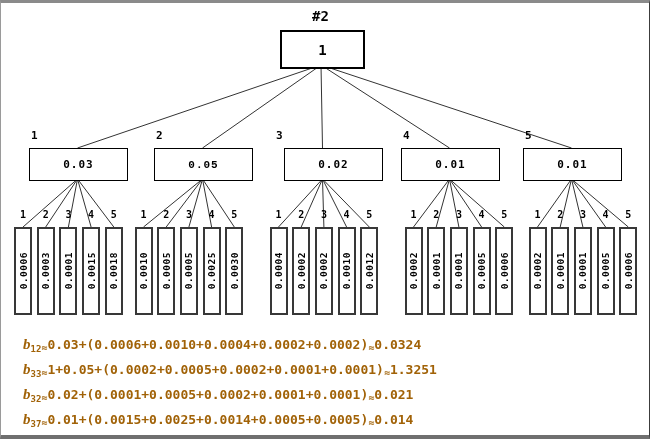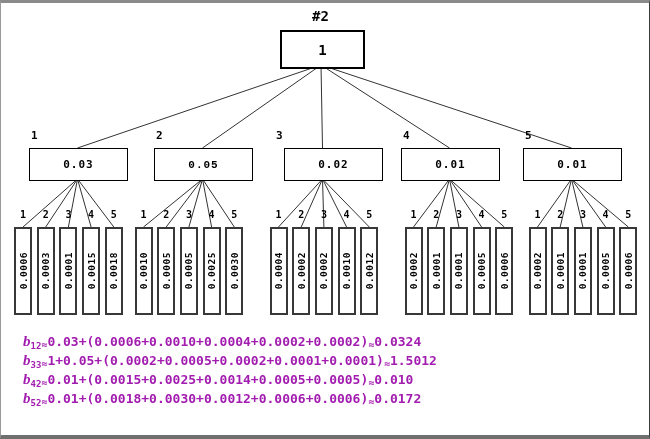--- a/index.html
+++ b/index.html
@@ -29,21 +29,21 @@
   .leaf-box{
     position:absolute;top:224px;width:18px;height:88px;border:2px solid #383838;
     background:#fff;display:flex;align-items:center;justify-content:center;z-index:2;box-sizing:border-box;
   }
   .leaf-box span{
     writing-mode:vertical-rl;transform:rotate(180deg);
     font-size:9.5px;font-weight:bold;letter-spacing:0.5px;white-space:nowrap;color:#000;
   }
   #edges{position:absolute;left:0;top:0;width:650px;height:439px;z-index:1;}
   .formulas{position:absolute;left:22px;top:331px;z-index:2;}
-  .formula{font-size:13px;font-weight:bold;color:#a21caf;line-height:14px;white-space:nowrap;}
+  .formula{font-size:13px;font-weight:bold;color:#a16207;line-height:20px;white-space:nowrap;}
   .fvar{font-family:"Liberation Serif","DejaVu Serif",serif;font-style:italic;font-size:15px;font-weight:bold;}
   .fsub{font-size:9px;vertical-align:-3px;font-weight:bold;}
   .fapprox{font-size:10px;vertical-align:-2px;font-weight:bold;}
 </style>
 </head>
 <body>
 
 <div class="frame">
   <div class="root-tag">#2</div>
 
@@ -202,17 +202,18 @@
         <span>0.0005</span>
       </div>
       <div class="leaf-label" style="left: 618.3px;">5</div>
       <div class="leaf-box" style="left: 618.3px;">
         <span>0.0006</span>
       </div>
     </div>
 
   <div class="formulas" id="formulas">
       <div class="formula"><span class="fvar">b</span><span class="fsub">12</span><span class="fapprox">≈</span><span>0.03+(0.0006+0.0010+0.0004+0.0002+0.0002)</span><span class="fapprox">≈</span><span>0.0324</span></div>
-      <div class="formula"><span class="fvar">b</span><span class="fsub">33</span><span class="fapprox">≈</span><span>1+0.05+(0.0002+0.0005+0.0002+0.0001+0.0001)</span><span class="fapprox">≈</span><span>1.5012</span></div>
-      <div class="formula"><span class="fvar">b</span><span class="fsub">42</span><span class="fapprox">≈</span><span>0.01+(0.0015+0.0025+0.0014+0.0005+0.0005)</span><span class="fapprox">≈</span><span>0.010</span></div>
+      <div class="formula"><span class="fvar">b</span><span class="fsub">33</span><span class="fapprox">≈</span><span>1+0.05+(0.0002+0.0005+0.0002+0.0001+0.0001)</span><span class="fapprox">≈</span><span>1.3251</span></div>
+      <div class="formula"><span class="fvar">b</span><span class="fsub">32</span><span class="fapprox">≈</span><span>0.02+(0.0001+0.0005+0.0002+0.0001+0.0001)</span><span class="fapprox">≈</span><span>0.021</span></div>
+      <div class="formula"><span class="fvar">b</span><span class="fsub">37</span><span class="fapprox">≈</span><span>0.01+(0.0015+0.0025+0.0014+0.0005+0.0005)</span><span class="fapprox">≈</span><span>0.014</span></div>
       <div class="formula"><span class="fvar">b</span><span class="fsub">52</span><span class="fapprox">≈</span><span>0.01+(0.0018+0.0030+0.0012+0.0006+0.0006)</span><span class="fapprox">≈</span><span>0.0172</span></div>
     </div>
 </div>
 
 </body></html>

